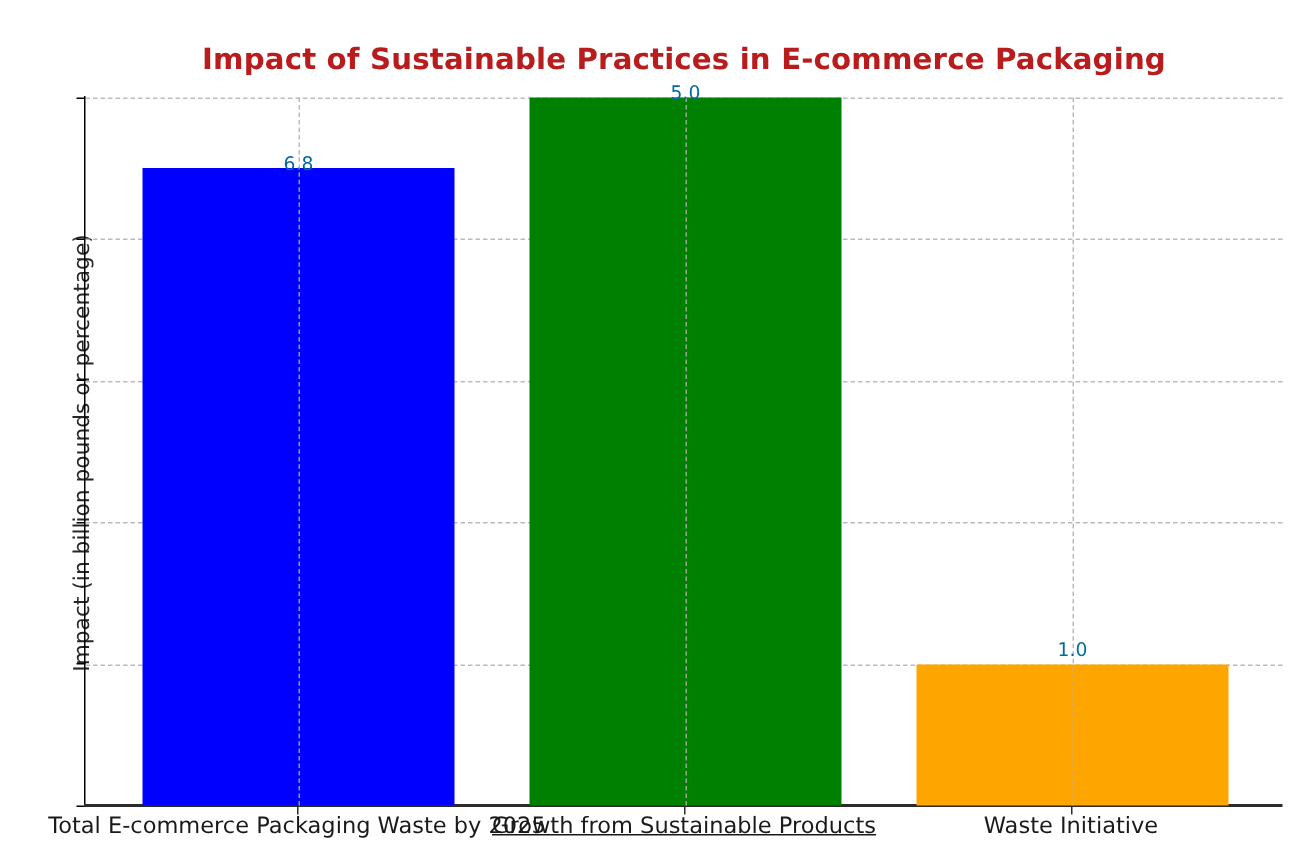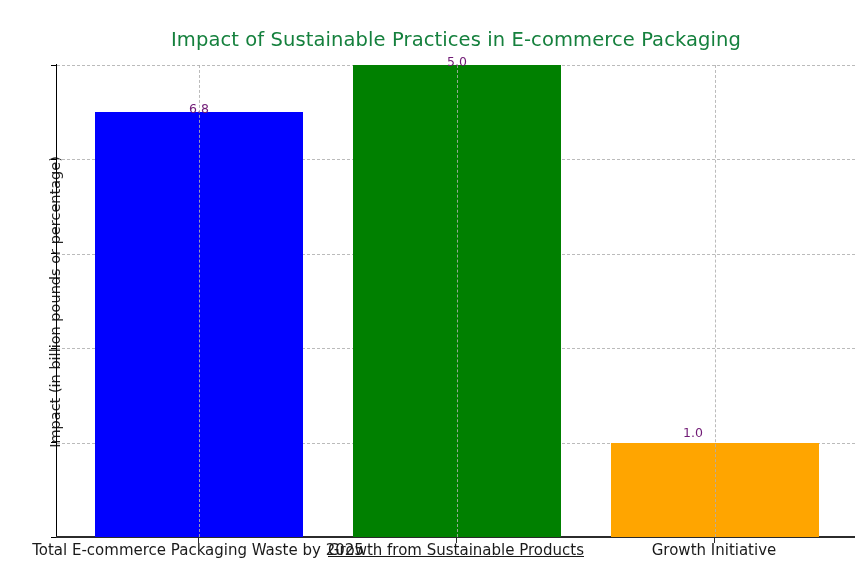--- a/index.html
+++ b/index.html
@@ -25,23 +25,24 @@
   }
 
   
   #chart-title {
     position: absolute;
     left: 57px;
     top: 28px;
     width: 798px;
     text-align: center;
     font-size: 19.5px;
-    color: #15803d;
+    color: #b91c1c;
     letter-spacing: 0.1px;
     white-space: nowrap;
+    font-weight: bold;
   }
 
   
   #ylabel {
     position: absolute;
     left: -180px;
     top: 294px;
     width: 470px;
     text-align: center;
     font-size: 14.5px;
@@ -109,21 +110,21 @@
     bottom: 0;
     z-index: 2;
   }
   .bar-blue   { background: #0000ff; }
   .bar-green  { background: #008000; }
   .bar-orange { background: #ffa500; }
 
   .bar-value {
     position: absolute;
     font-size: 12.5px;
-    color: #701a75;
+    color: #0369a1;
     text-align: center;
     z-index: 6;
     white-space: nowrap;
   }
 
   .xtick-label {
     position: absolute;
     top: 541px;
     font-size: 15px;
     color: #1a1a1a;
@@ -172,26 +173,26 @@
     <div class="bar bar-blue" style="left: 38px; width: 208px; height: 425px; background: rgb(0, 0, 255);"></div>
 
     <div class="bar bar-green" style="left: 296px; width: 208px; height: 472px; background: rgb(0, 128, 0);"></div>
 
     <div class="bar bar-orange" style="left: 554px; width: 208px; height: 94.4px; background: rgb(255, 165, 0);"></div>
 
     <div class="bar-value" style="left: 102px; top: 36px; width: 80px;">6.8</div>
 
     <div class="bar-value" style="left: 360px; top: -11px; width: 80px;">5.0</div>
 
-    <div class="bar-value" style="left: 596px; top: 360px; width: 80px;">1.0</div>
+    <div class="bar-value" style="left: 618px; top: 360px; width: 80px;">1.0</div>
   </div>
 
   <div class="xtick-mark" style="left: 198px;"></div>
   <div class="xtick-mark" style="left: 456px;"></div>
   <div class="xtick-mark" style="left: 714px;"></div>
 
   <div class="xtick-label" style="left: -2px; width: 400px;">Total E-commerce Packaging Waste by 2025</div>
 
   <div class="xtick-label" style="left: 268px; width: 376px; text-decoration: underline;">Growth from Sustainable Products</div>
 
-  <div class="xtick-label" style="left: 594px; width: 240px;">Growth Initiative</div>
+  <div class="xtick-label" style="left: 594px; width: 240px;">Waste Initiative</div>
 
 </div>
 
 </body></html>

